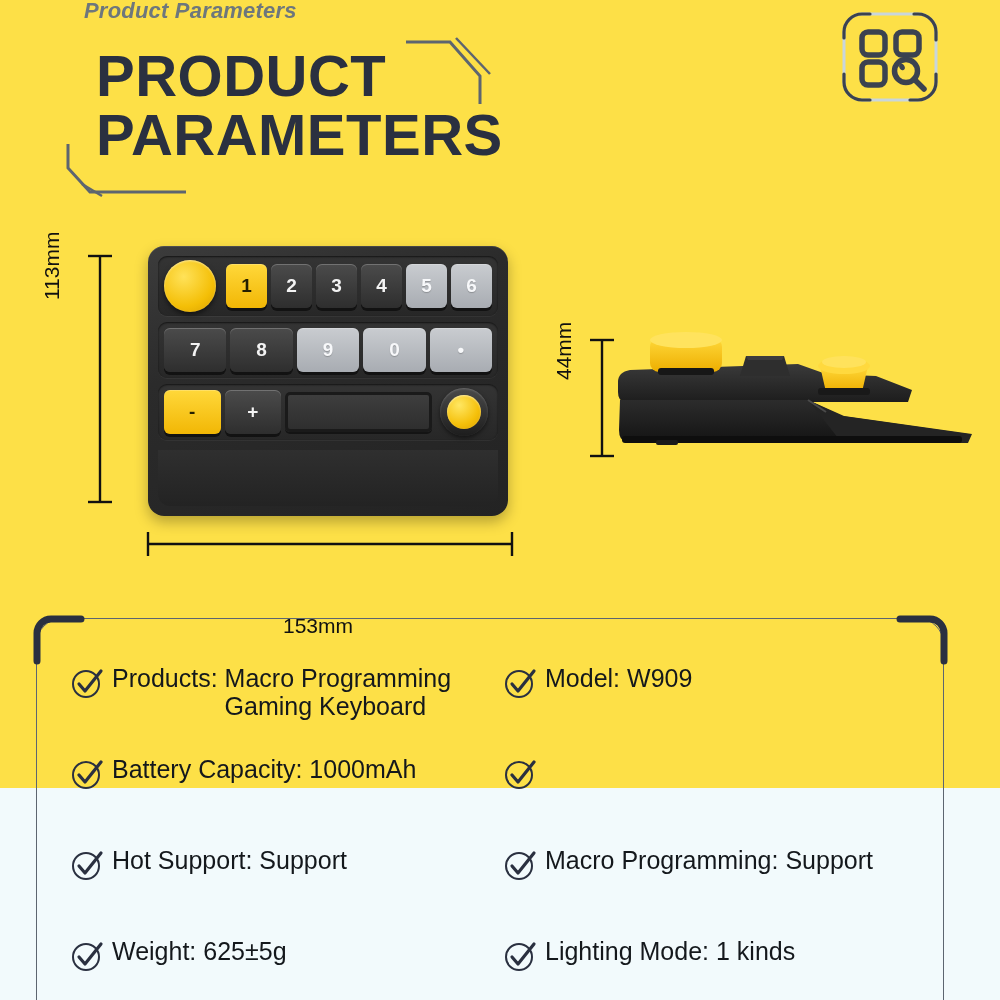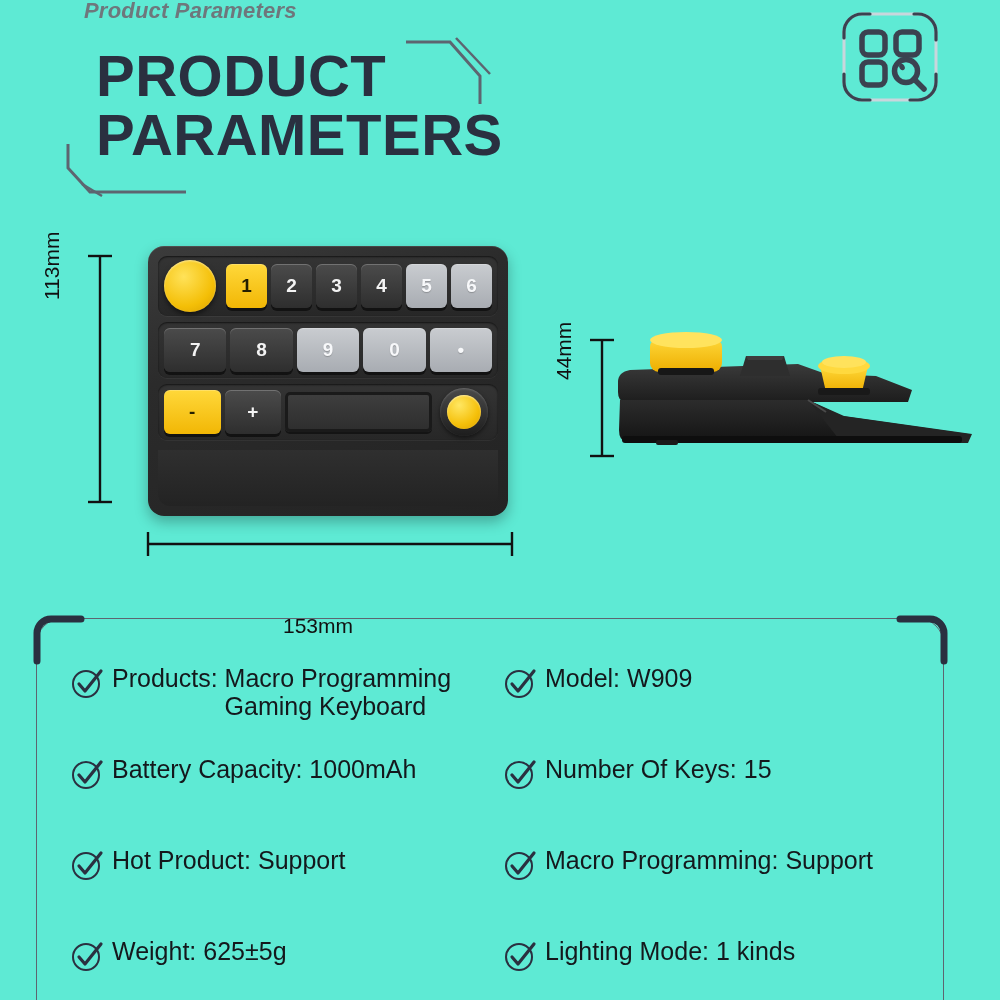--- a/index.html
+++ b/index.html
@@ -5,22 +5,22 @@
 <style>
   * { box-sizing: border-box; margin: 0; padding: 0; }
   html, body {
     width: 1000px; height: 1000px;
     background: #f2fafc;
     font-family: "Liberation Sans", sans-serif;
     overflow: hidden;
   }
   #page {
     position: relative;
-    width: 1000px; height: 1000px;
-    background: #5eead4;
+    width: 1000px; height: 788px;
+    background: #fde047;
   }
 
   
   .kicker {
     position: absolute;
     left: 84px; top: -2px;
     font-size: 22px;
     font-weight: bold;
     font-style: italic;
     color: #6e777c;
@@ -402,35 +402,31 @@
       </span>
     </div>
 
     <div class="spec">
       <span class="chk">
         <svg width="34" height="34" viewBox="0 0 34 34">
           <circle cx="16" cy="18" r="13" fill="none" stroke="#2a3040" stroke-width="2"></circle>
           <path d="M9 18 L15 25 L31 5" fill="none" stroke="#2a3040" stroke-width="3.2" stroke-linecap="round" stroke-linejoin="round"></path>
         </svg>
       </span>
-      <span class="txt">
-        <span class="lbl">Number Of Keys:</span>
-        <span class="val">15</span>
-      </span>
-    </div>
-
-    <div class="spec">
-      <span class="chk">
-        <svg width="34" height="34" viewBox="0 0 34 34">
-          <circle cx="16" cy="18" r="13" fill="none" stroke="#2a3040" stroke-width="2"></circle>
-          <path d="M9 18 L15 25 L31 5" fill="none" stroke="#2a3040" stroke-width="3.2" stroke-linecap="round" stroke-linejoin="round"></path>
-        </svg>
-      </span>
-      <span class="txt">
-        <span class="lbl">Hot Product:</span>
+    </div>
+
+    <div class="spec">
+      <span class="chk">
+        <svg width="34" height="34" viewBox="0 0 34 34">
+          <circle cx="16" cy="18" r="13" fill="none" stroke="#2a3040" stroke-width="2"></circle>
+          <path d="M9 18 L15 25 L31 5" fill="none" stroke="#2a3040" stroke-width="3.2" stroke-linecap="round" stroke-linejoin="round"></path>
+        </svg>
+      </span>
+      <span class="txt">
+        <span class="lbl">Hot Support:</span>
         <span class="val">Support</span>
       </span>
     </div>
 
     <div class="spec">
       <span class="chk">
         <svg width="34" height="34" viewBox="0 0 34 34">
           <circle cx="16" cy="18" r="13" fill="none" stroke="#2a3040" stroke-width="2"></circle>
           <path d="M9 18 L15 25 L31 5" fill="none" stroke="#2a3040" stroke-width="3.2" stroke-linecap="round" stroke-linejoin="round"></path>
         </svg>

